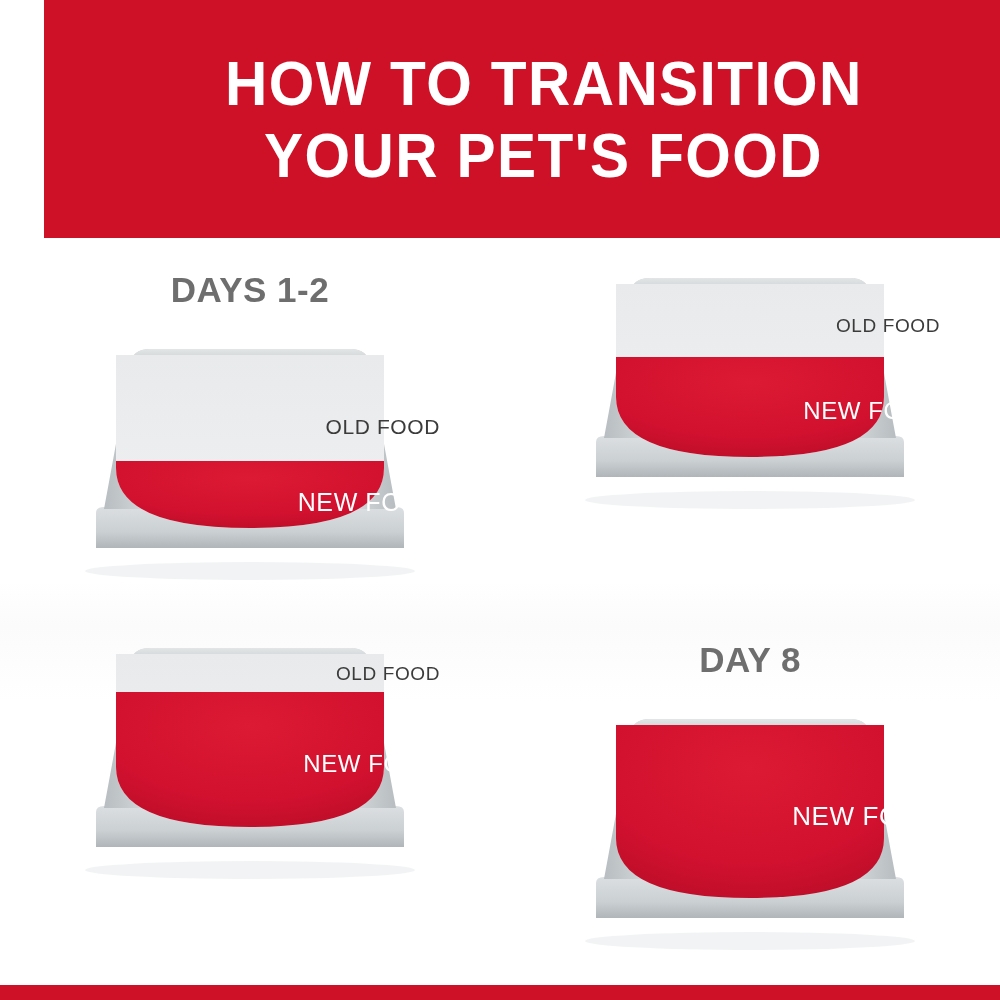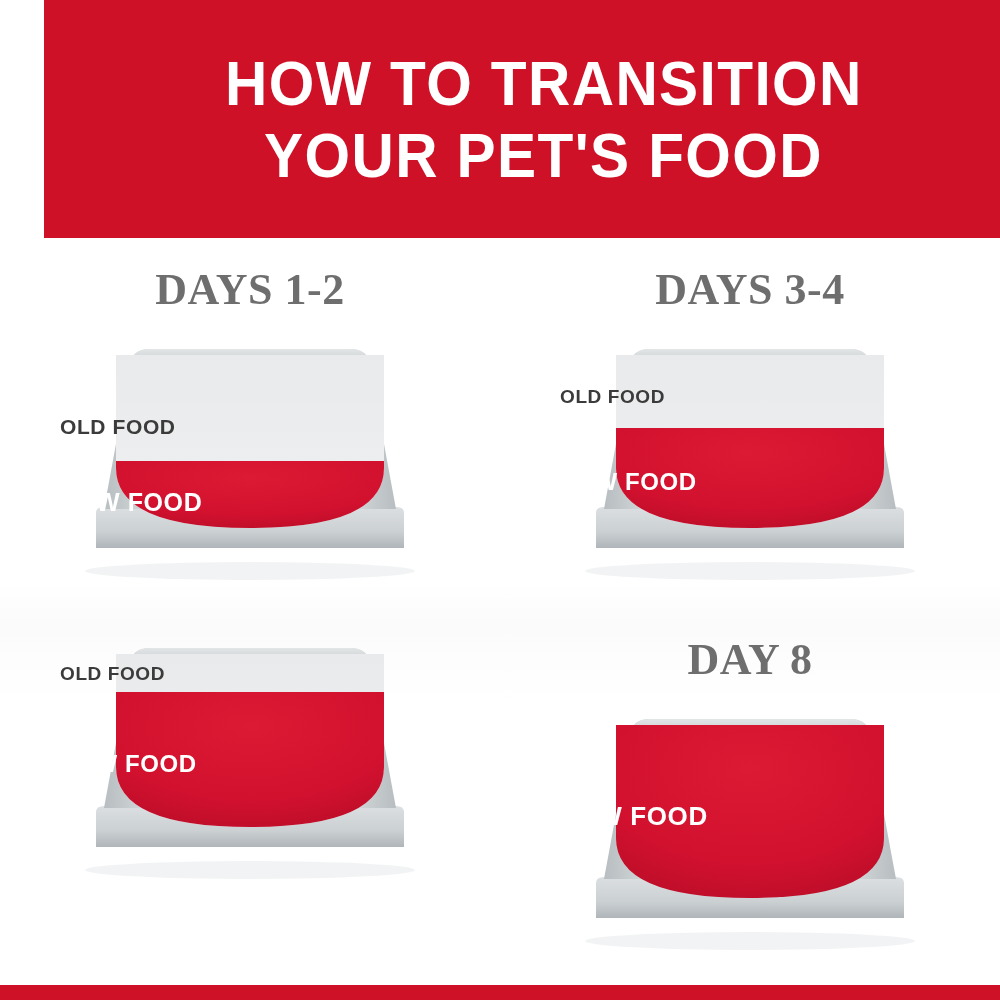--- a/index.html
+++ b/index.html
@@ -73,44 +73,44 @@
   }
   .panel {
     position: relative;
     display: flex;
     flex-direction: column;
     align-items: center;
   }
   .panel-title {
     margin-top: 33px;
     color: #6E6E6E;
-    font-family: Liberation Serif, serif;
+    font-family: Liberation Sans, sans-serif;
     font-weight: bold;
-    font-size: 44px;
+    font-size: 35px;
     letter-spacing: 0.5px;
     line-height: 38px;
     white-space: nowrap;
   }
   .bowl-wrap {
     position: relative;
     width: 380px;
     height: 260px;
     margin-top: 14px;
   }
   .bowl-svg {
     display: block;
     width: 380px;
     height: 260px;
   }
   .food-label {
     position: absolute;
     width: 100%;
-    text-align: left;
+    text-align: right;
     font-family: "Liberation Sans", sans-serif;
-    font-weight: bold;
+    font-weight: normal;
     pointer-events: none;
     white-space: nowrap;
   }
   .label-old {
     color: #3B3B3B;
     letter-spacing: 0.6px;
   }
   .label-new {
     color: #ffffff;
     letter-spacing: 0.6px;
@@ -169,21 +169,20 @@
         <path d="M90 26 L290 26 Q308 26 310 42 L70 42 Q72 26 90 26 Z" fill="url(#rimG1)"></path>
         <rect x="56" y="32" width="268" height="173" fill="url(#oldG1)" clip-path="url(#inner1)"></rect>
         <rect x="56" y="138" width="268" height="67" fill="url(#newG1)" clip-path="url(#inner1)"></rect>
       </svg>
       <div class="food-label label-old" style="top:92px; font-size:21px;">OLD FOOD</div>
       <div class="food-label label-new" style="top:165px; font-size:25px;">NEW FOOD</div>
     </div>
   </div>
 
   <div class="panel">
-    <div class="panel-title">DAYS 3-4</div>
     <div class="bowl-wrap">
       <svg class="bowl-svg" viewBox="0 0 380 260">
         <defs>
           <clipPath id="inner2">
             <path d="M56 32 L324 32 L324 145 Q324 205 190 205 Q56 205 56 145 Z"></path>
           </clipPath>
         </defs>
         <ellipse cx="190" cy="248" rx="165" ry="9" fill="#E8EAEB" opacity="0.55"></ellipse>
         <path d="M36 225 L344 225 L344 190 Q344 184 336 184 L44 184 Q36 184 36 190 Z" fill="url(#baseG1)"></path>
         <path d="M44 186 Q60 100 70 42 Q72 26 90 26 L290 26 Q308 26 310 42 Q320 100 336 186 Z" fill="url(#bodyG1)"></path>

